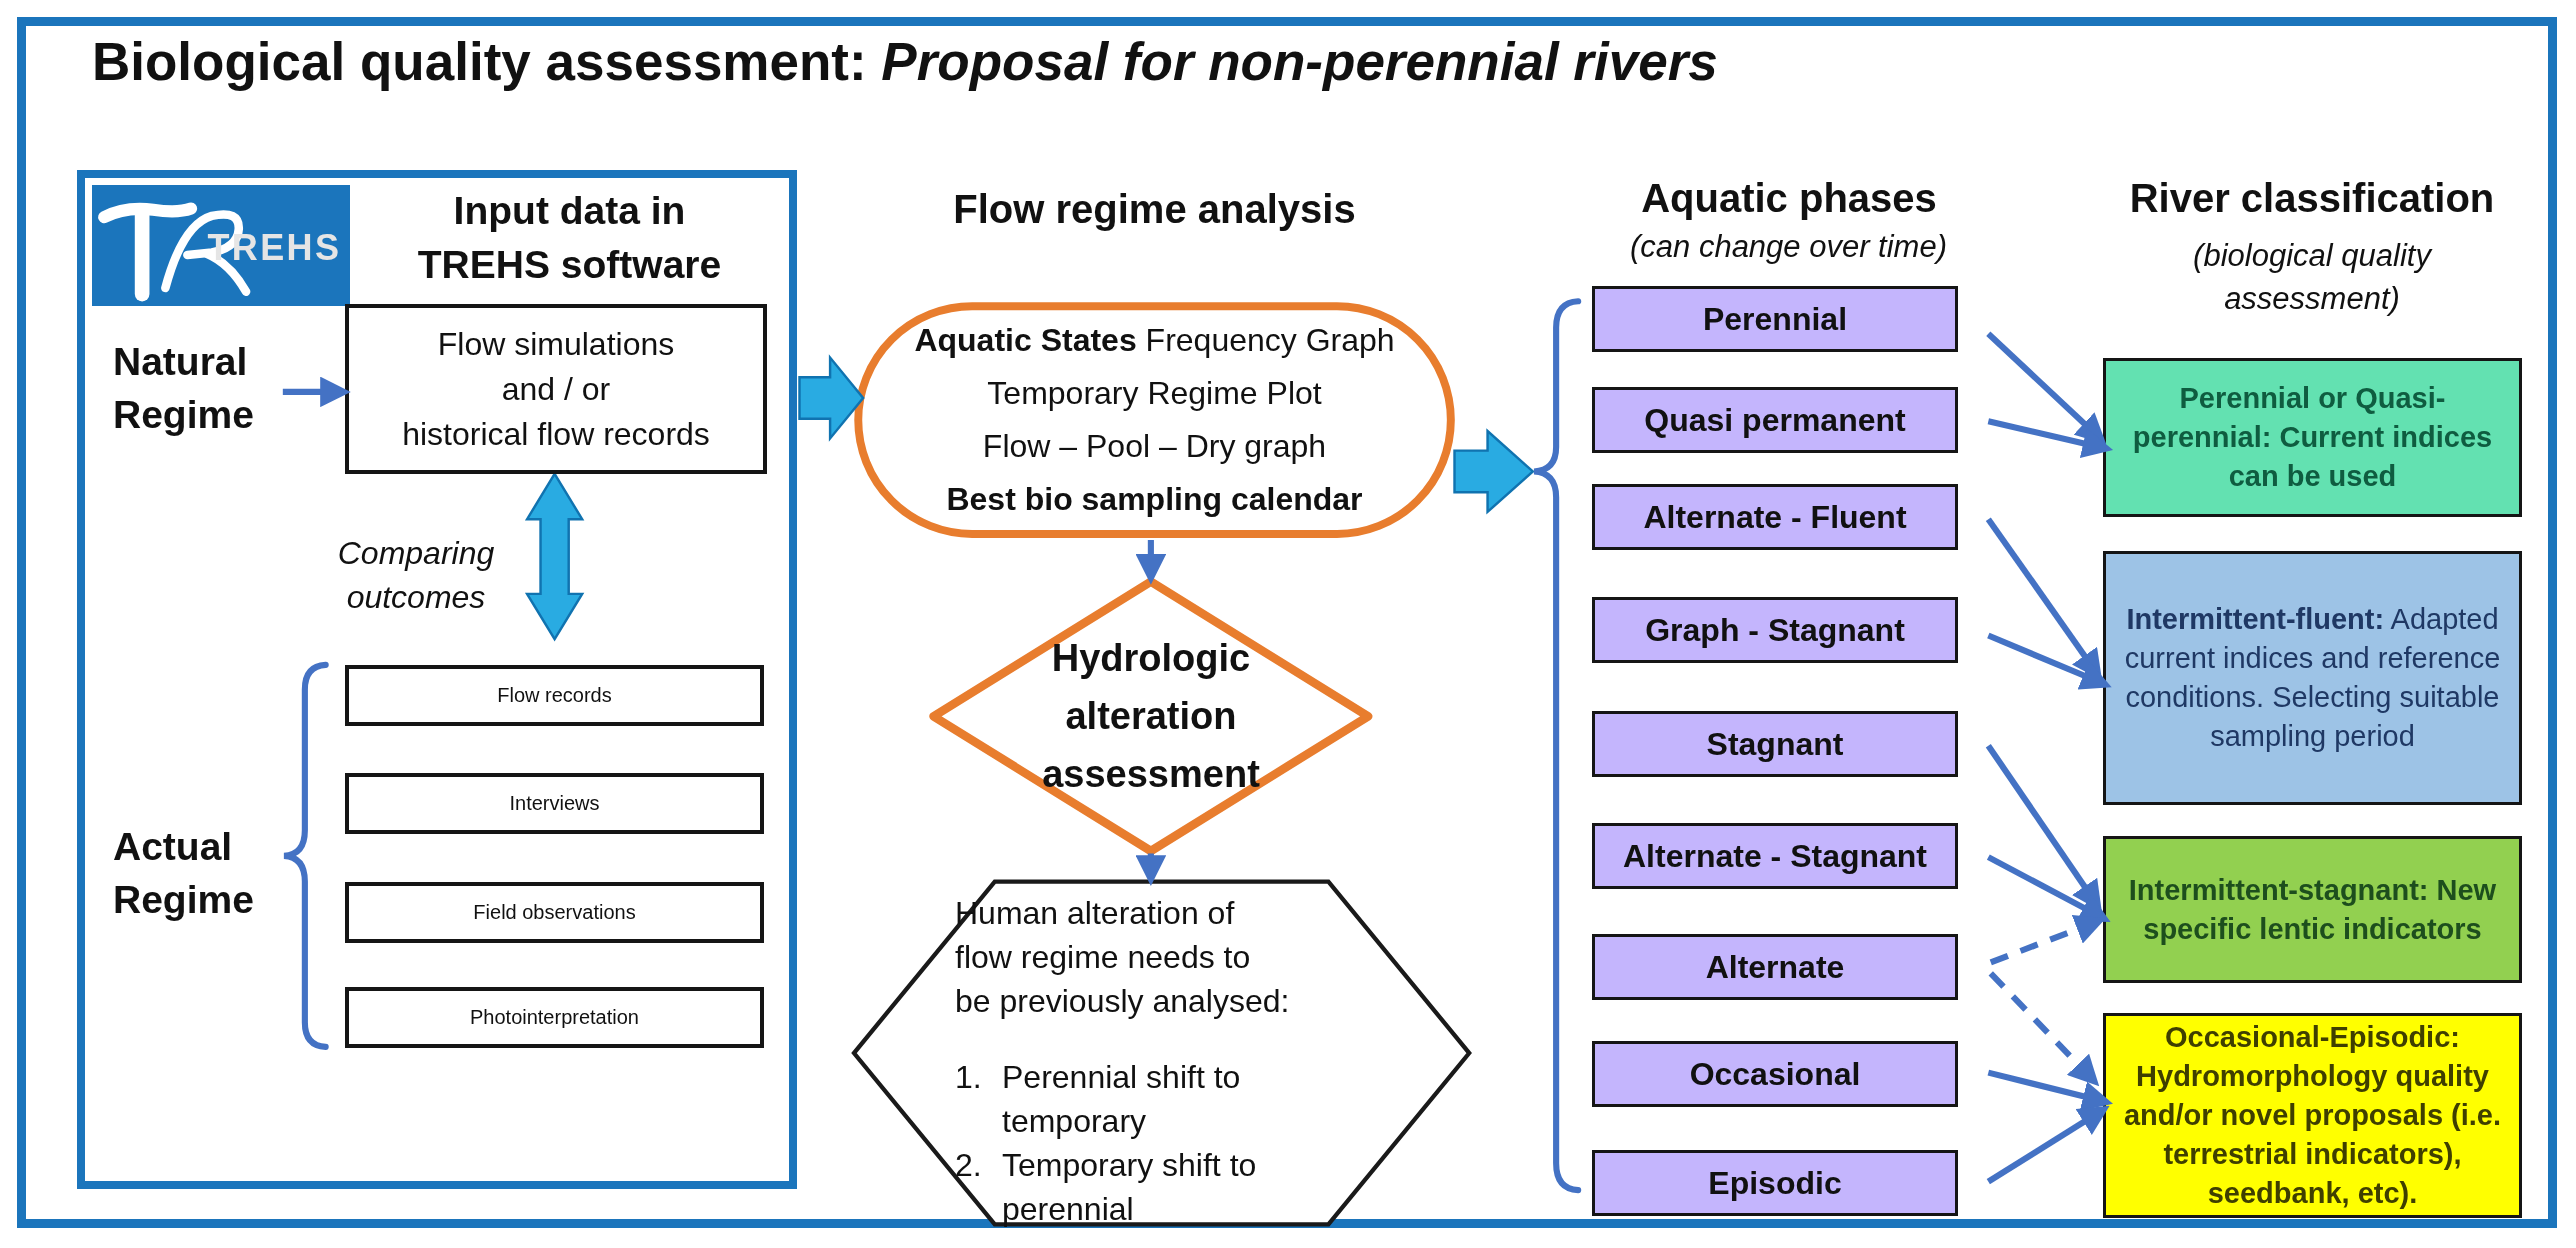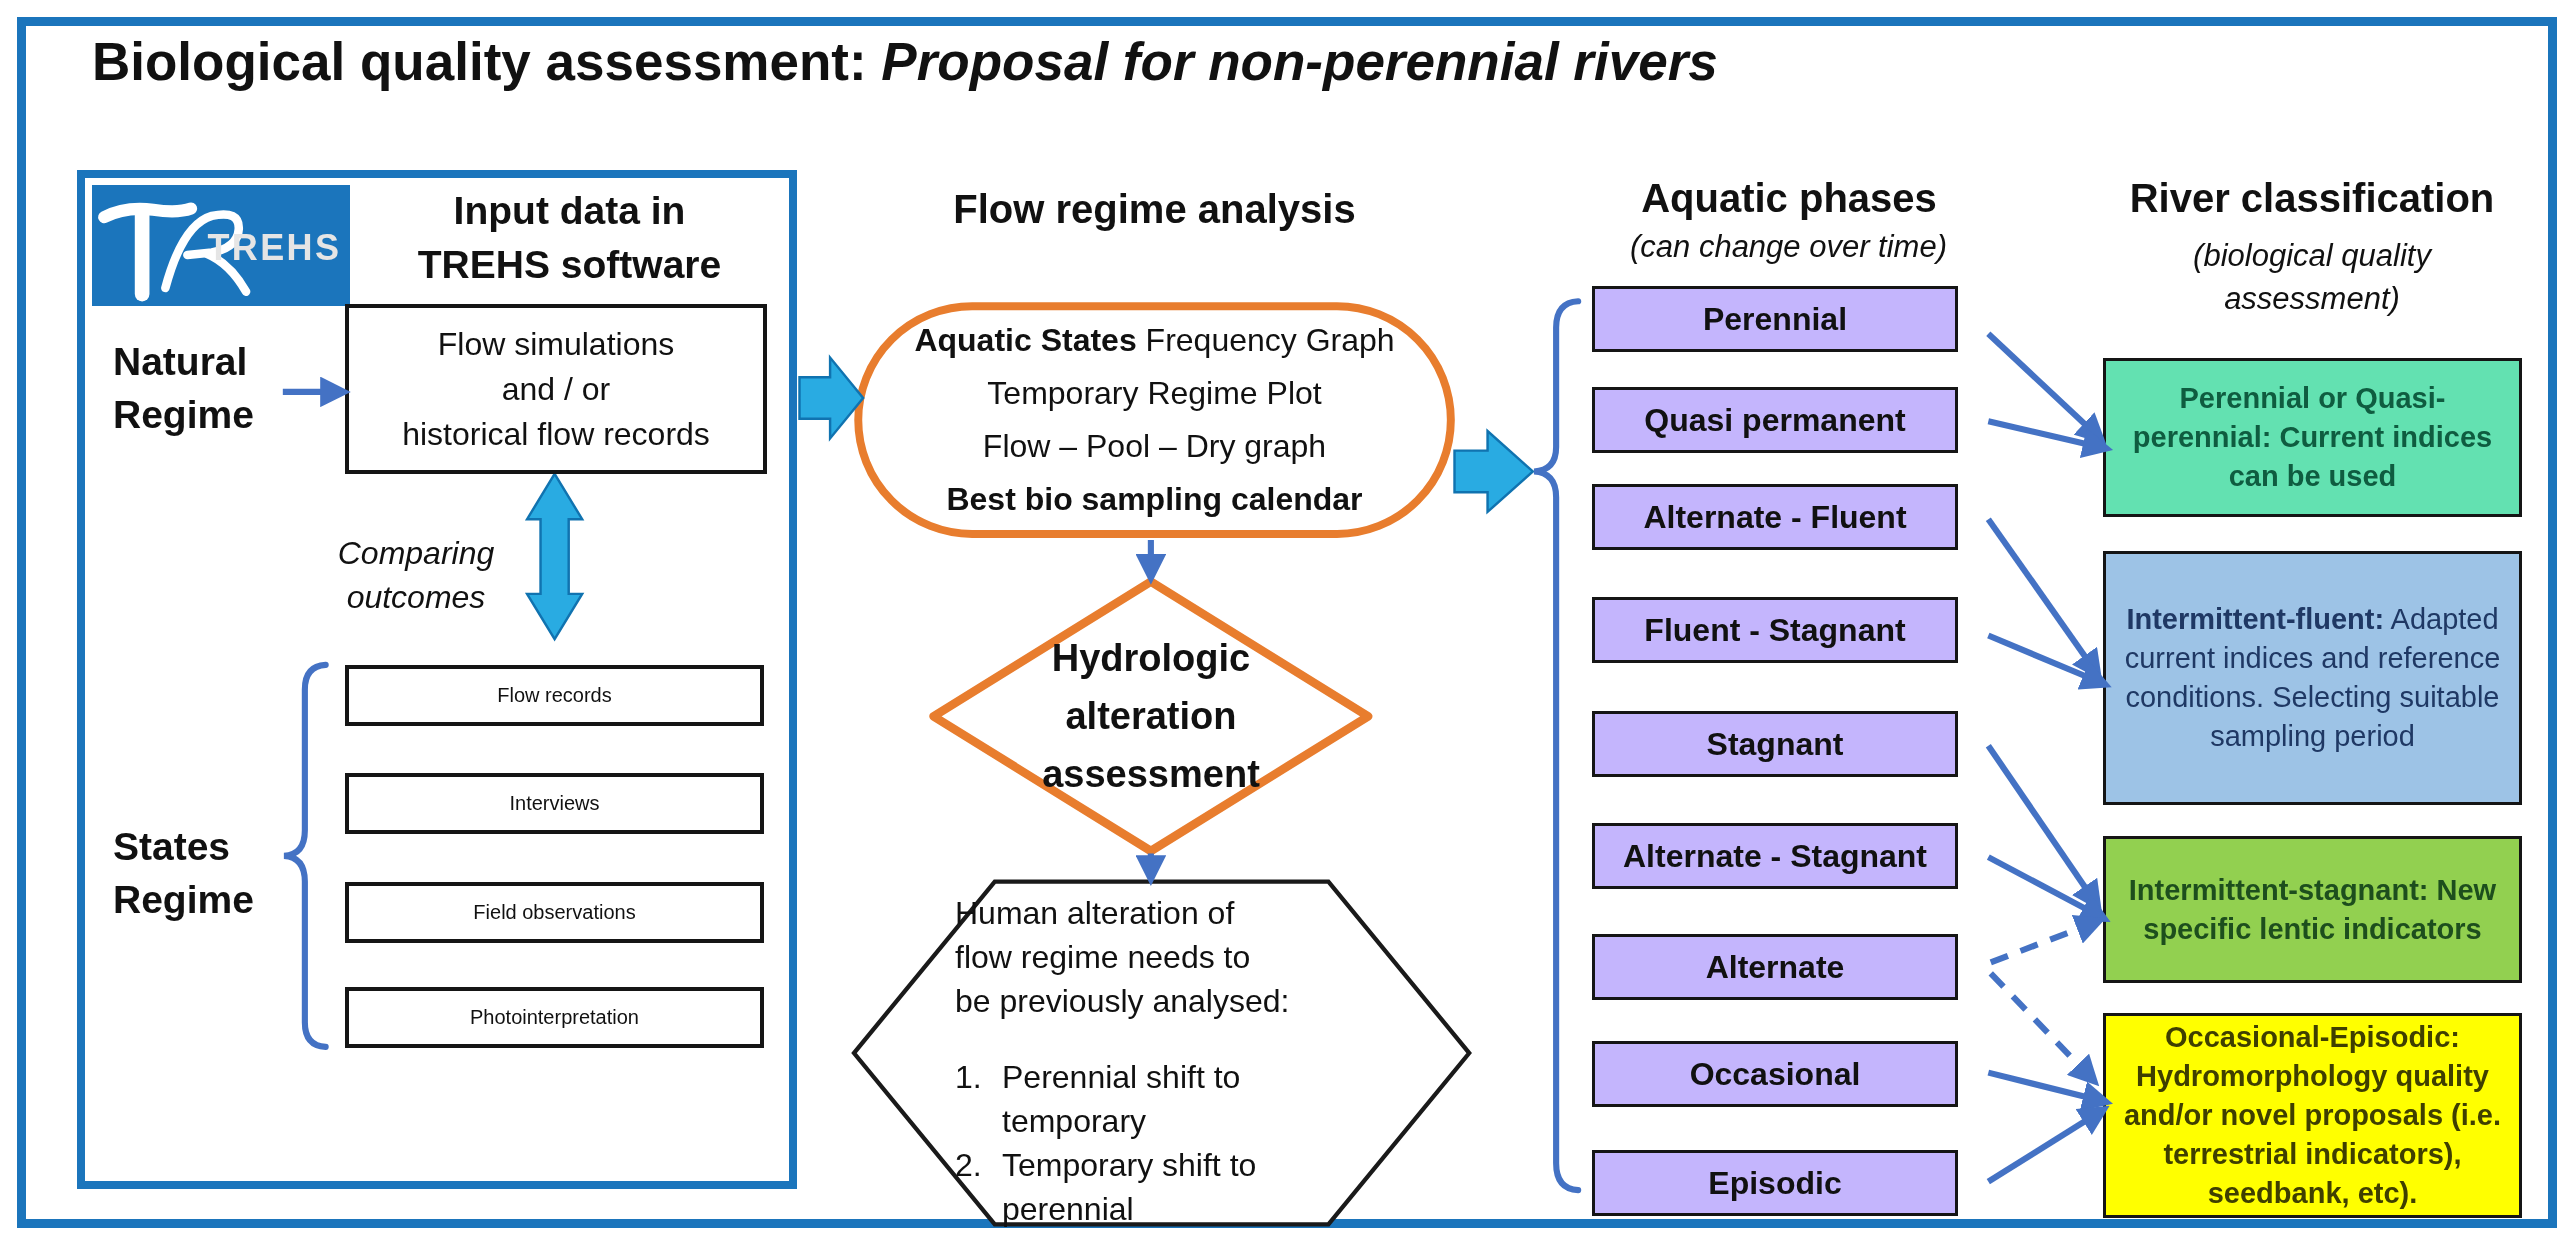--- a/index.html
+++ b/index.html
@@ -102,21 +102,21 @@
     <div>and / or</div>
     <div>historical flow records</div>
   </div>
 
   <div class="abs comparing">
     <div>Comparing</div>
     <div>outcomes</div>
   </div>
 
   <div class="abs regime actual">
-    <div>States</div>
+    <div>Actual</div>
     <div>Regime</div>
   </div>
 
   <div id="source-boxes">
       <div class="abs blackbox srcbox" style="top: 665px;">Flow records</div>
       <div class="abs blackbox srcbox" style="top: 773px;">Interviews</div>
       <div class="abs blackbox srcbox" style="top: 882px;">Field observations</div>
       <div class="abs blackbox srcbox" style="top: 987px;">Photointerpretation</div>
     </div>
 
@@ -168,21 +168,21 @@
           <span class="hex-num">2.</span>
           <span class="t">Temporary shift to perennial</span>
         </div>
       </div>
   </div>
 
   <div id="aquatic-boxes">
       <div class="abs abox" style="top: 286px;">Perennial</div>
       <div class="abs abox" style="top: 387px;">Quasi permanent</div>
       <div class="abs abox" style="top: 484px;">Alternate - Fluent</div>
-      <div class="abs abox" style="top: 597px;">Fluent - Stagnant</div>
+      <div class="abs abox" style="top: 597px;">Graph - Stagnant</div>
       <div class="abs abox" style="top: 711px;">Stagnant</div>
       <div class="abs abox" style="top: 823px;">Alternate - Stagnant</div>
       <div class="abs abox" style="top: 934px;">Alternate</div>
       <div class="abs abox" style="top: 1041px;">Occasional</div>
       <div class="abs abox" style="top: 1150px;">Episodic</div>
     </div>
   <div id="class-boxes">
       <div class="abs cbox" style="top: 358px; height: 159px; background: rgb(99, 225, 177); color: rgb(15, 92, 64);">
         <div><span>Perennial or Quasi-perennial:</span><span> Current indices can be used</span></div>
       </div>

